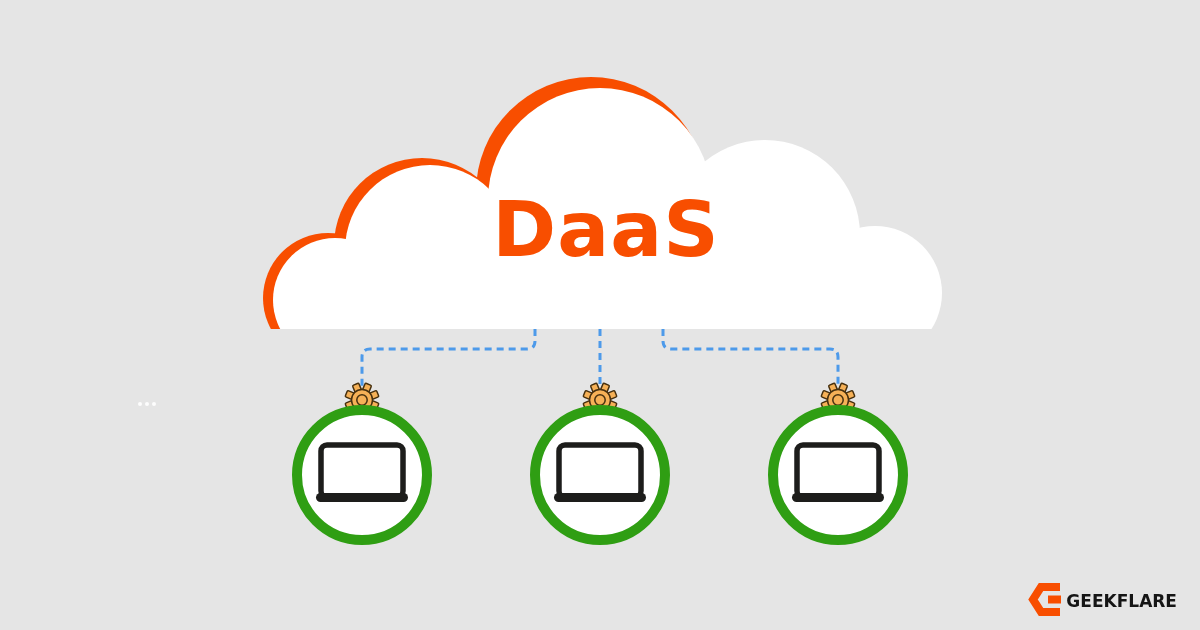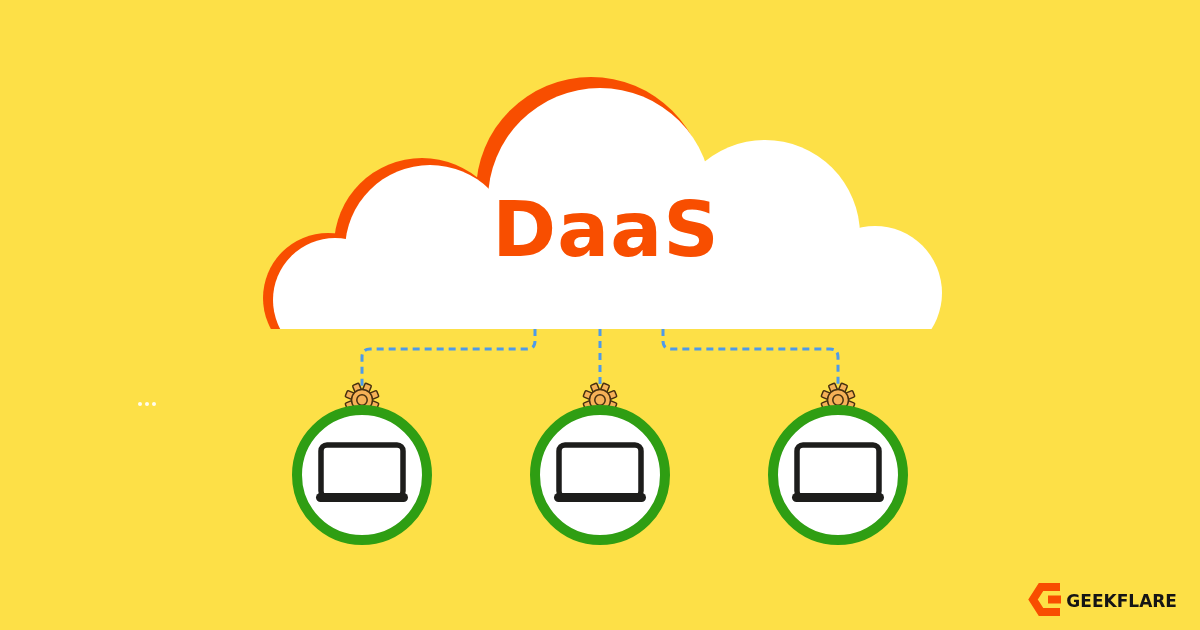--- a/index.html
+++ b/index.html
@@ -1,19 +1,19 @@
 <!DOCTYPE html>
 <html><head>
 <meta charset="utf-8">
 <style>
   html,body{margin:0;padding:0;}
   .stage{
     position:relative;
     width:1200px;height:630px;
-    background:#fde047;
+    background:#e5e5e5;
     overflow:hidden;
     font-family:"DejaVu Sans","Liberation Sans",sans-serif;
   }
   svg{display:block;}
   .cloud-accent{fill:#F84E00;}
   .cloud-white{fill:#FFFFFF;}
   .daas-label{
     fill:#F84E00;
     font-family:"DejaVu Sans","Liberation Sans",sans-serif;
     font-weight:bold;

